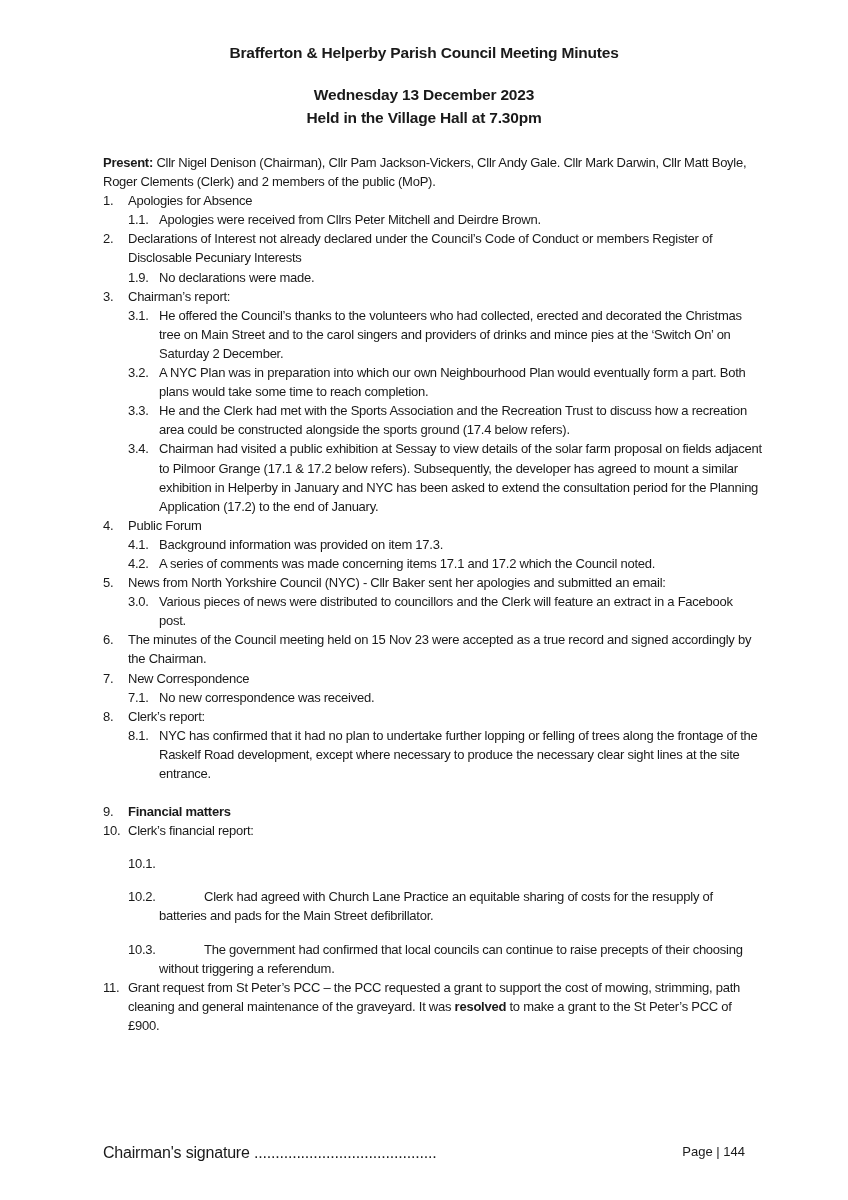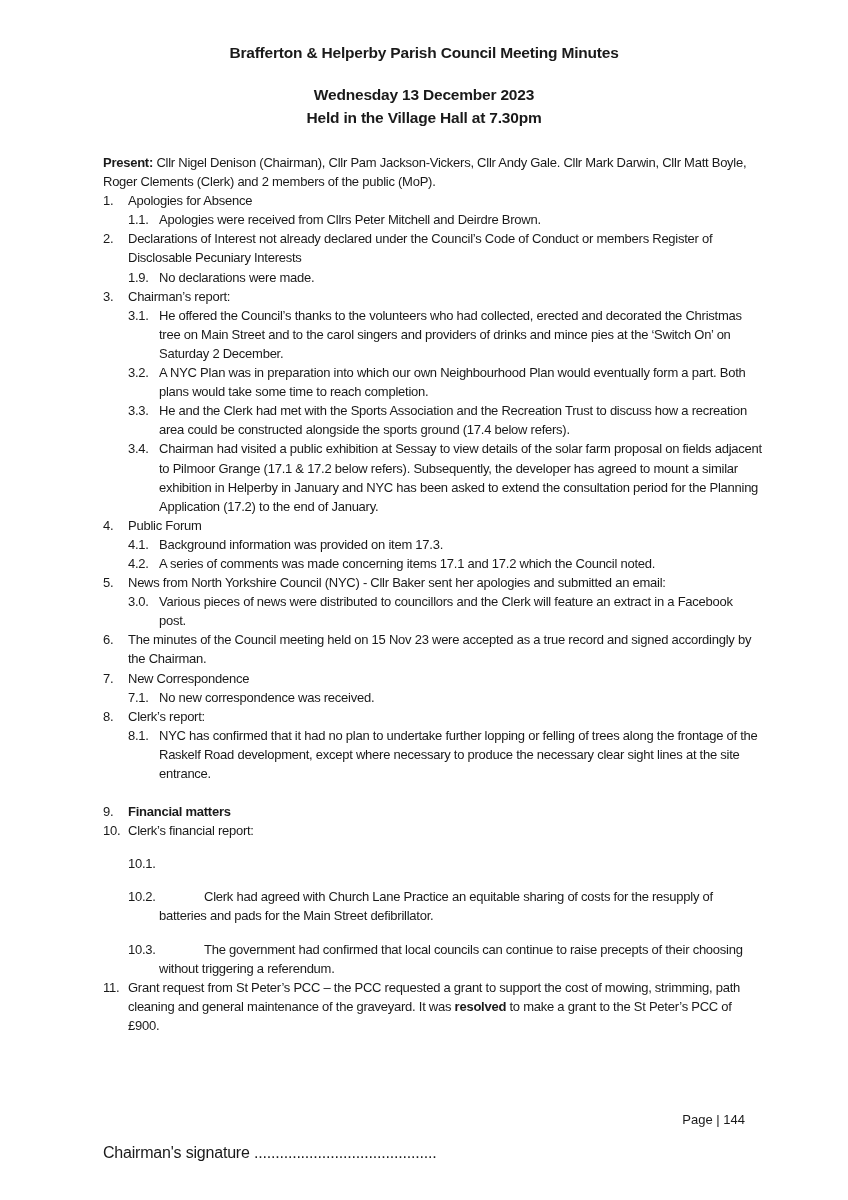--- a/index.html
+++ b/index.html
@@ -15,21 +15,21 @@
           font-size: 13px; line-height: 19.1px; letter-spacing: -0.25px; }
   .item { position: relative; padding-left: 25px; }
   .item .num { position: absolute; left: 0; top: 0; }
   .sub { position: relative; padding-left: 56px; }
   .sub .num { position: absolute; left: 25px; top: 0; }
   .sub10 { position: relative; padding-left: 56px; margin-top: 14px; }
   .sub10 .num { position: absolute; left: 25px; top: 0; }
   .sub10 .first-indent { display: inline-block; width: 45px; }
   .gap { height: 19px; }
   b { font-weight: bold; }
-  .footer-page { position: absolute; top: 1112px; right: 103px; font-size: 13px; }
+  .footer-page { position: absolute; top: 1144px; right: 103px; font-size: 13px; }
   .footer-sig { position: absolute; top: 1144px; left: 103px; font-size: 16px; letter-spacing: -0.2px; }
 </style>
 </head>
 <body>
 
 <div class="page">
 
   <div class="title t1">Brafferton &amp; Helperby Parish Council Meeting Minutes</div>
   <div class="title t2">Wednesday 13 December 2023</div>
   <div class="title t3">Held in the Village Hall at 7.30pm</div>

